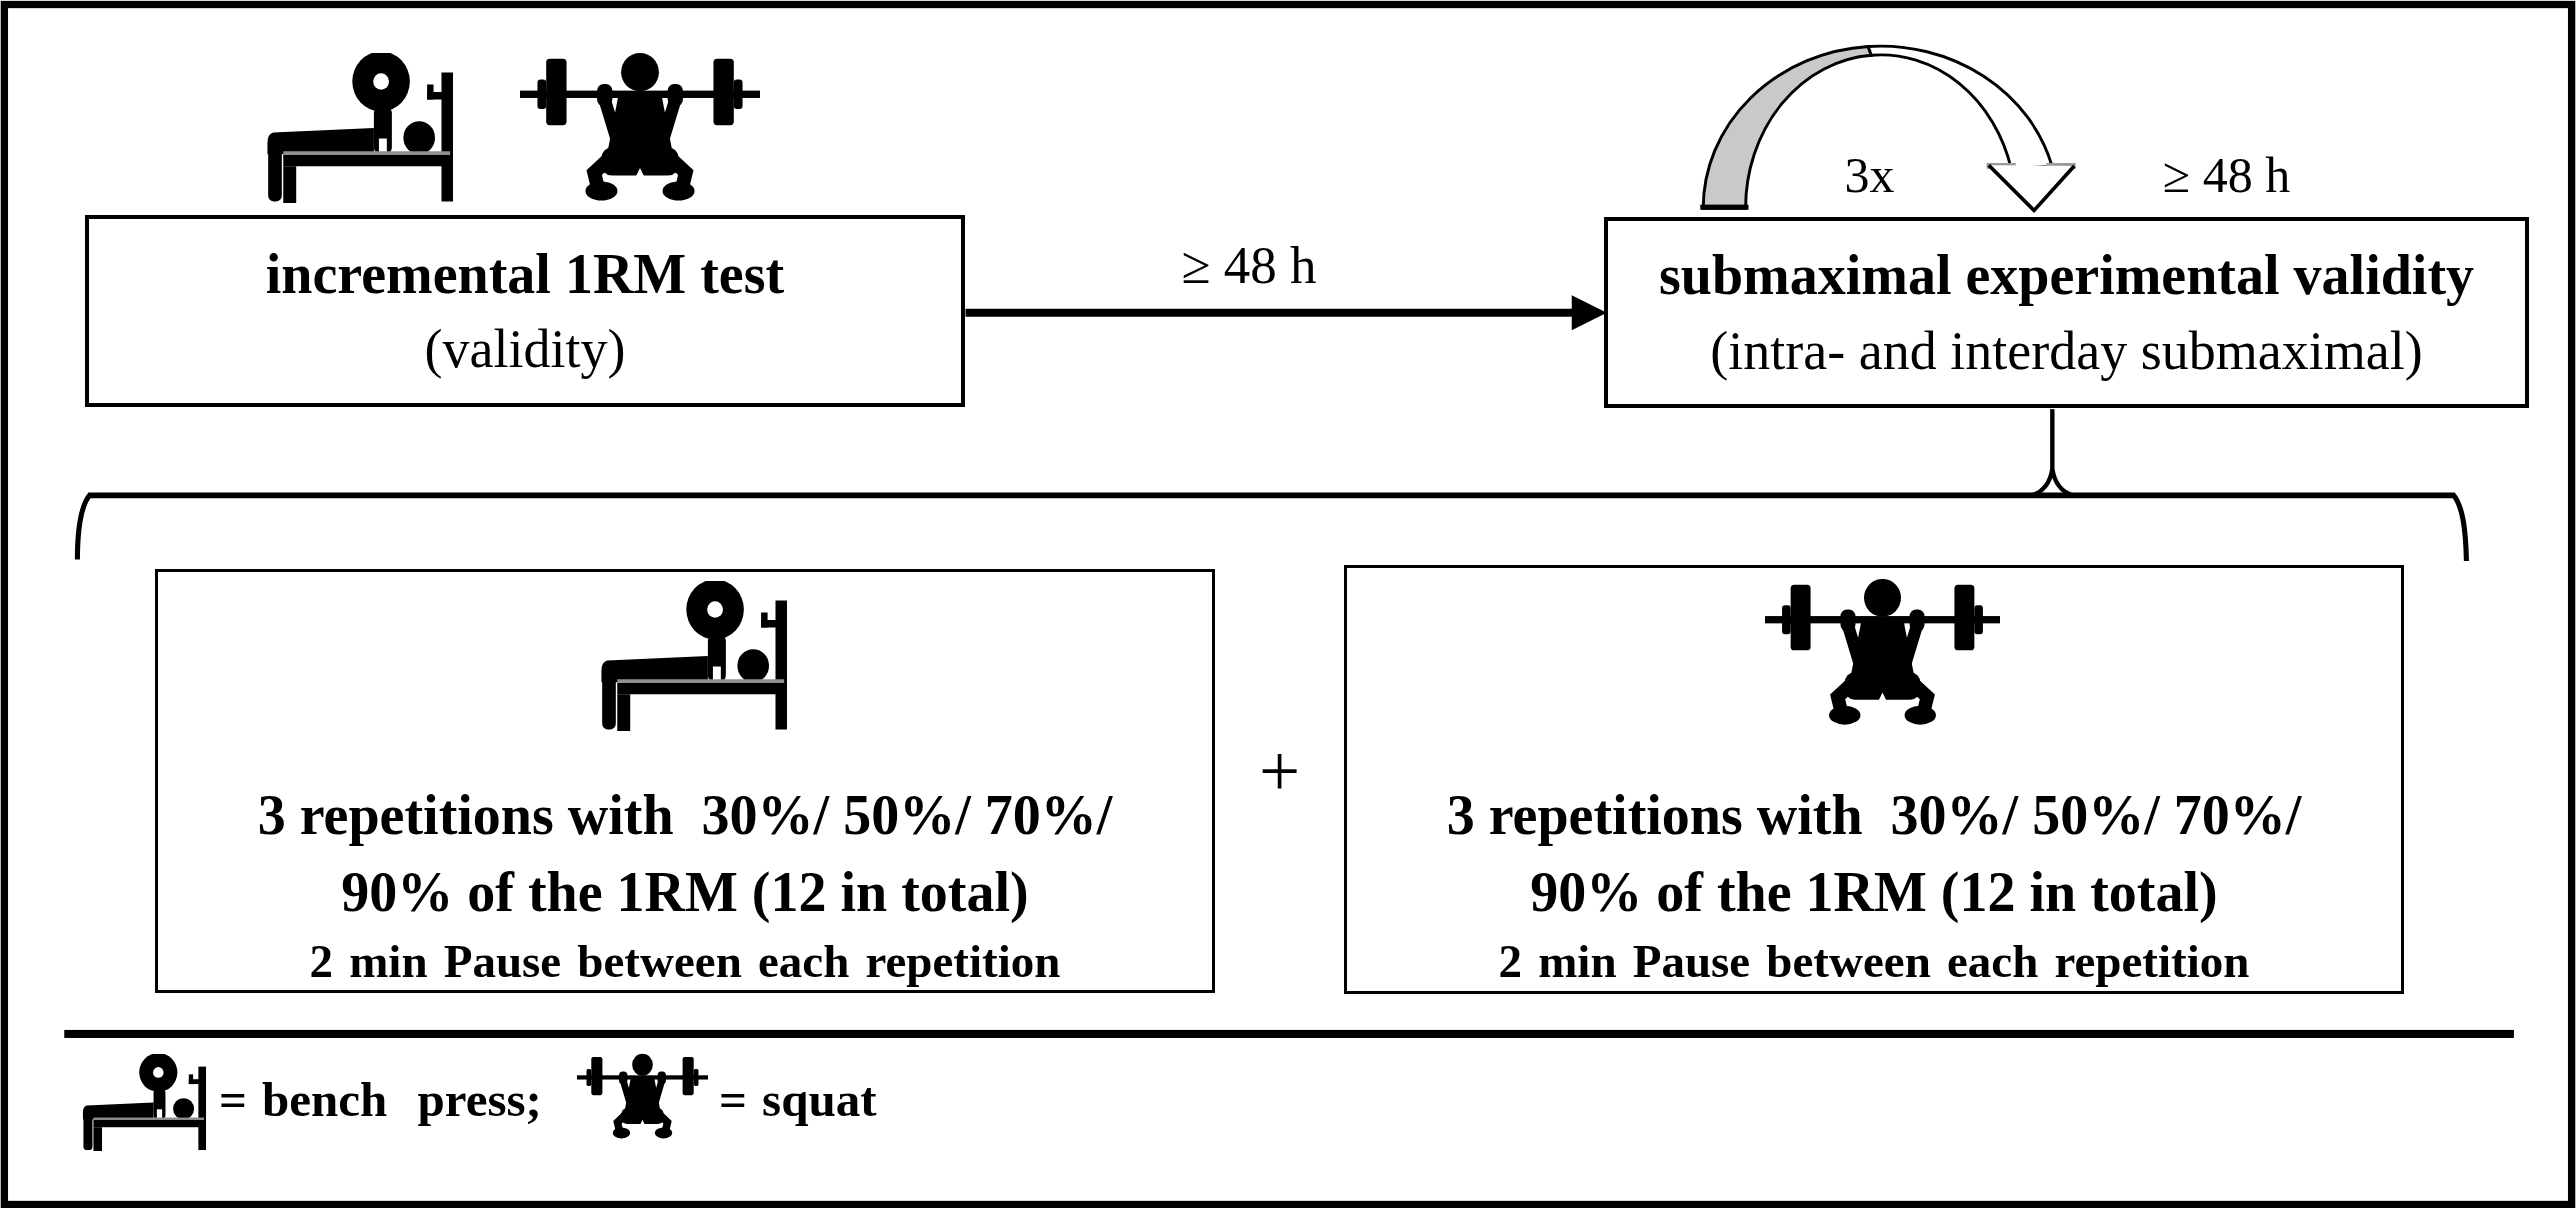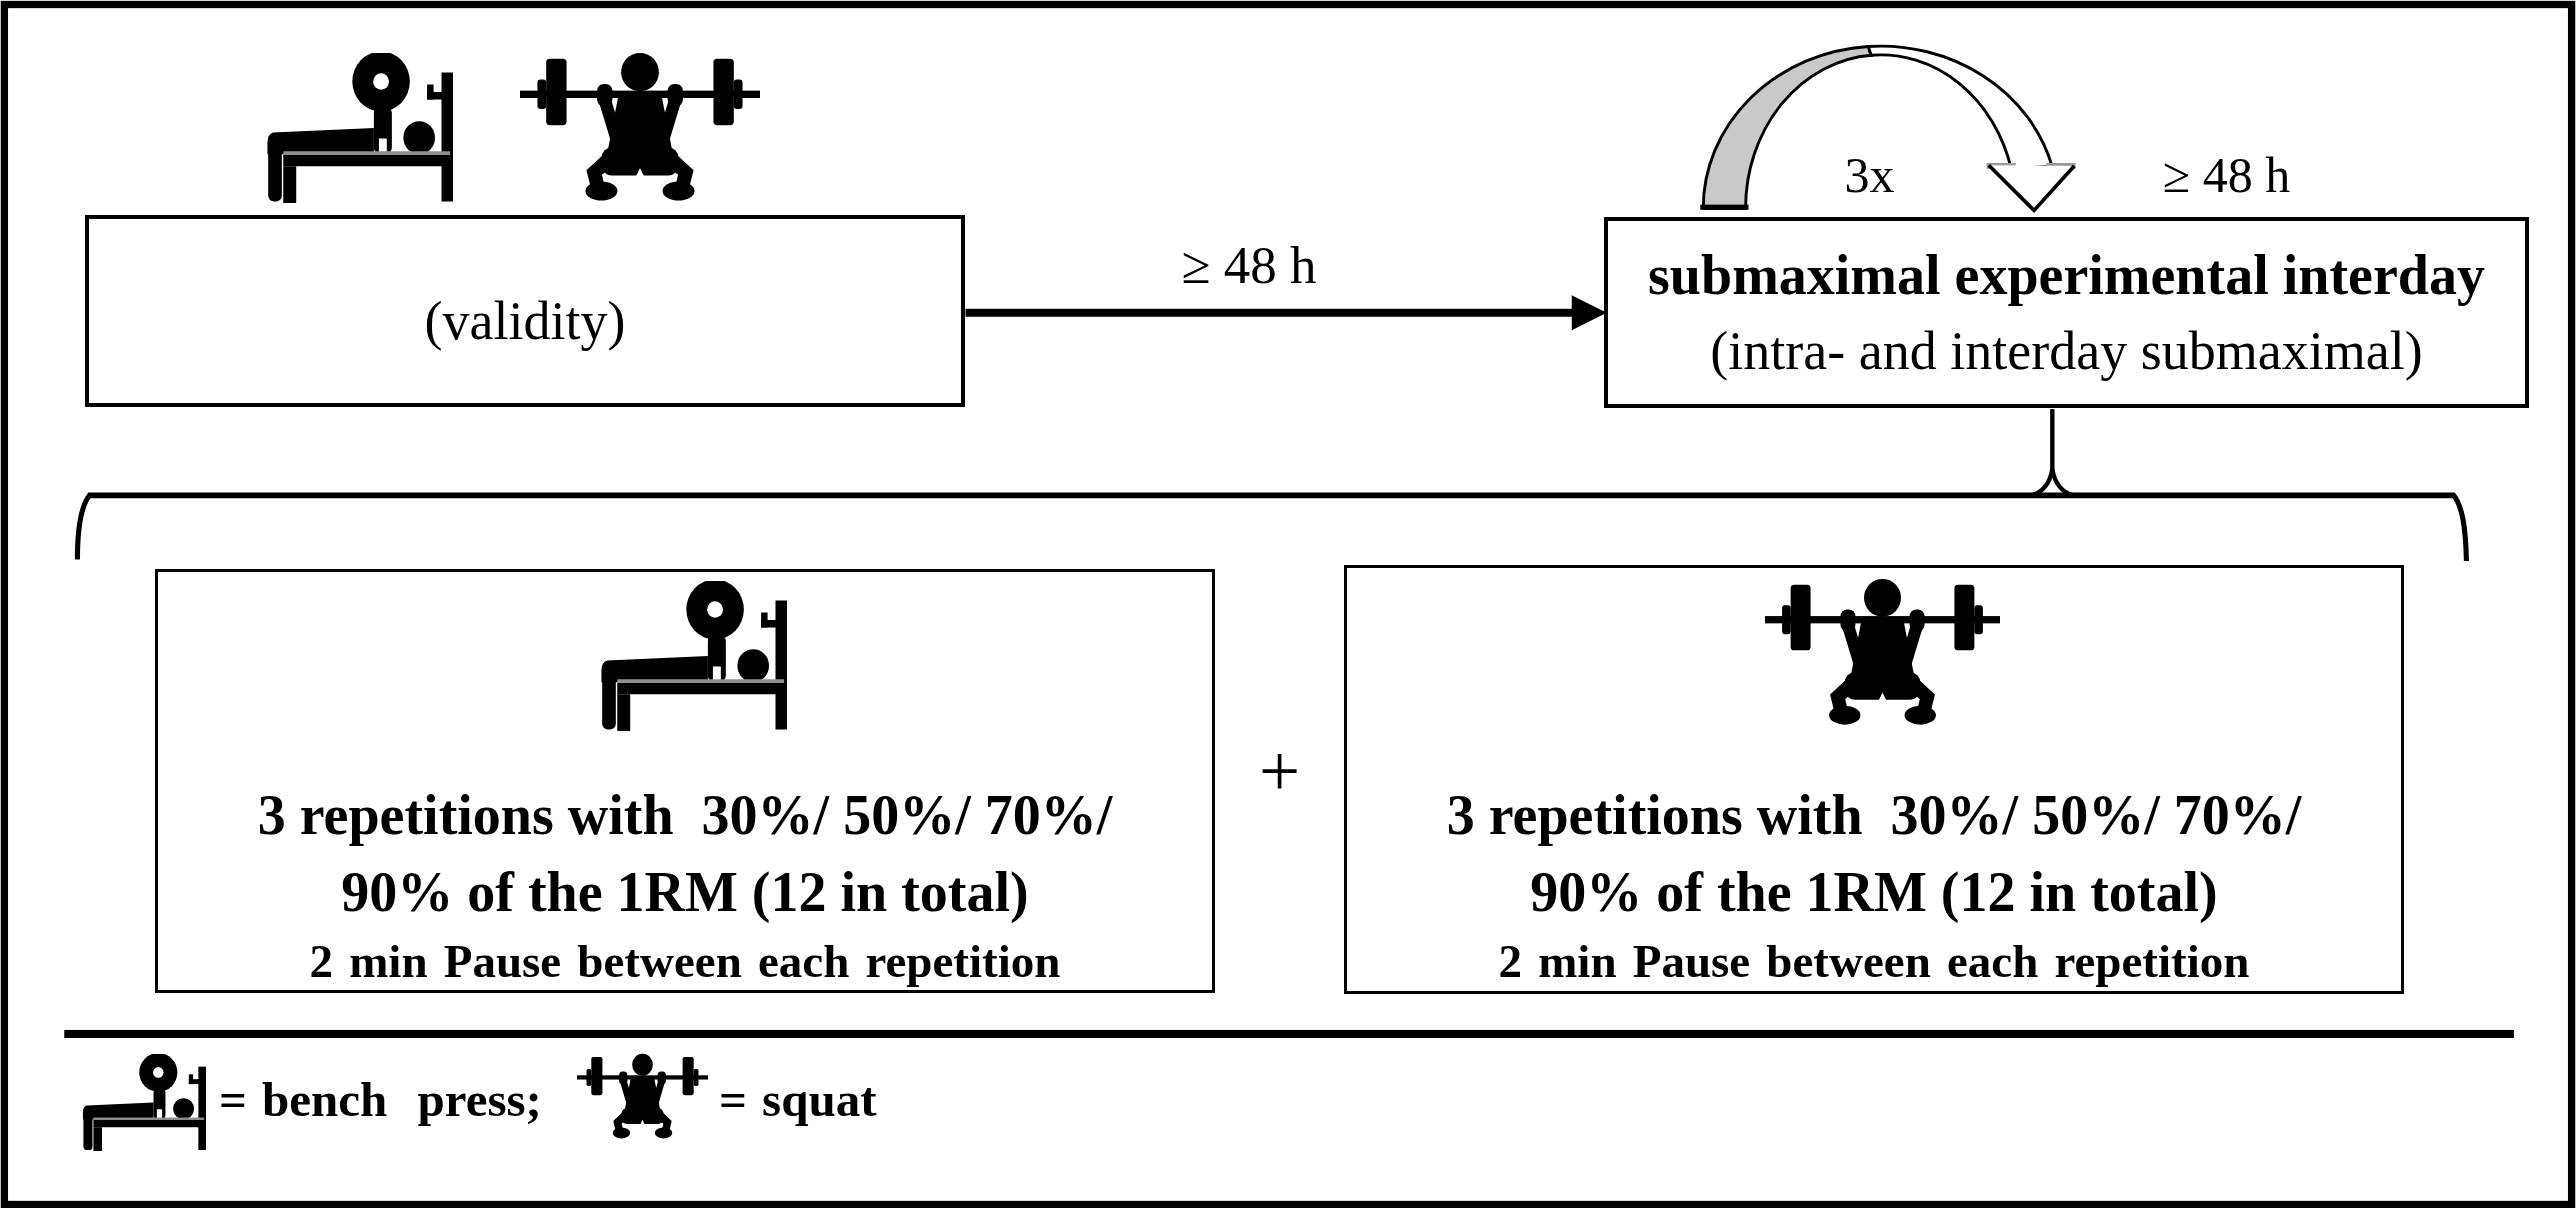--- a/index.html
+++ b/index.html
@@ -145,27 +145,28 @@
   </svg>
 
   <svg class="abs" style="left:266px;top:53px" width="187" height="150" viewBox="0 0 260 200" preserveAspectRatio="none">
     <use href="#sym-bench"></use>
   </svg>
   <svg class="abs" style="left:520px;top:50px" width="240" height="155" viewBox="0 0 330 210" preserveAspectRatio="none">
     <use href="#sym-squat"></use>
   </svg>
 
   <div class="flowbox" style="left:85px;top:215px;width:880px;height:192px">
+    <div class="title">incremental 1RM test</div>
     <div class="subtitle">(validity)</div>
   </div>
 
   <div class="label lbl-48-mid" style="left:1037px;top:235px;width:424px">≥ 48 h</div>
 
   <div class="flowbox" style="left:1604px;top:217px;width:925px;height:191px">
-    <div class="title">submaximal experimental interday</div>
+    <div class="title">submaximal experimental validity</div>
     <div class="subtitle">(intra- and interday submaximal)</div>
   </div>
 
   <div class="label lbl-3x" style="left:1789px;top:146px;width:161px">3x</div>
   <div class="label lbl-48-top" style="left:2095px;top:146px;width:263px">≥ 48 h</div>
 
   <div class="session-box" style="left:155px;top:569px;width:1060px;height:424px"></div>
   <svg class="abs" style="left:600px;top:581px" width="187" height="150" viewBox="0 0 260 200" preserveAspectRatio="none">
     <use href="#sym-bench"></use>
   </svg>

